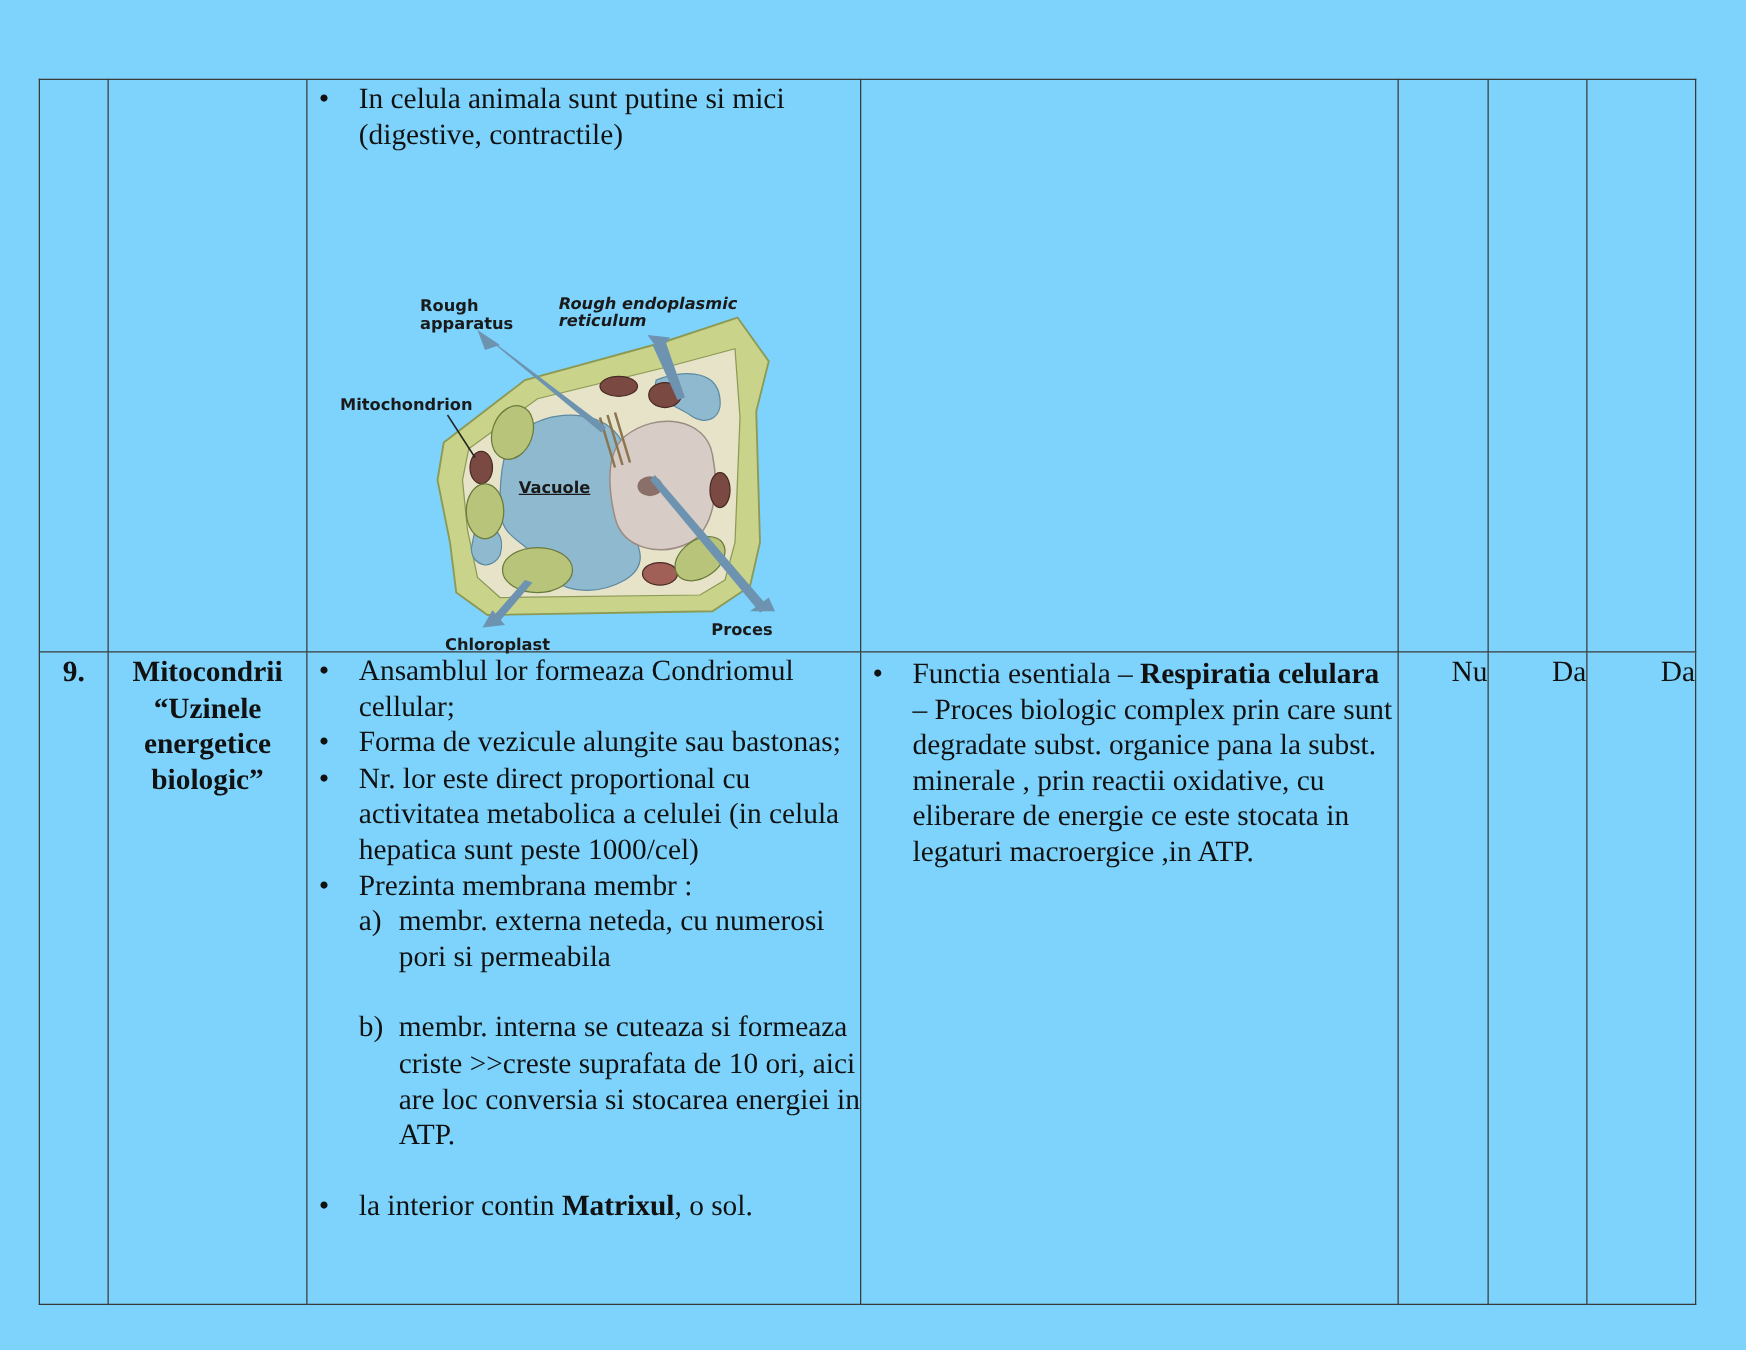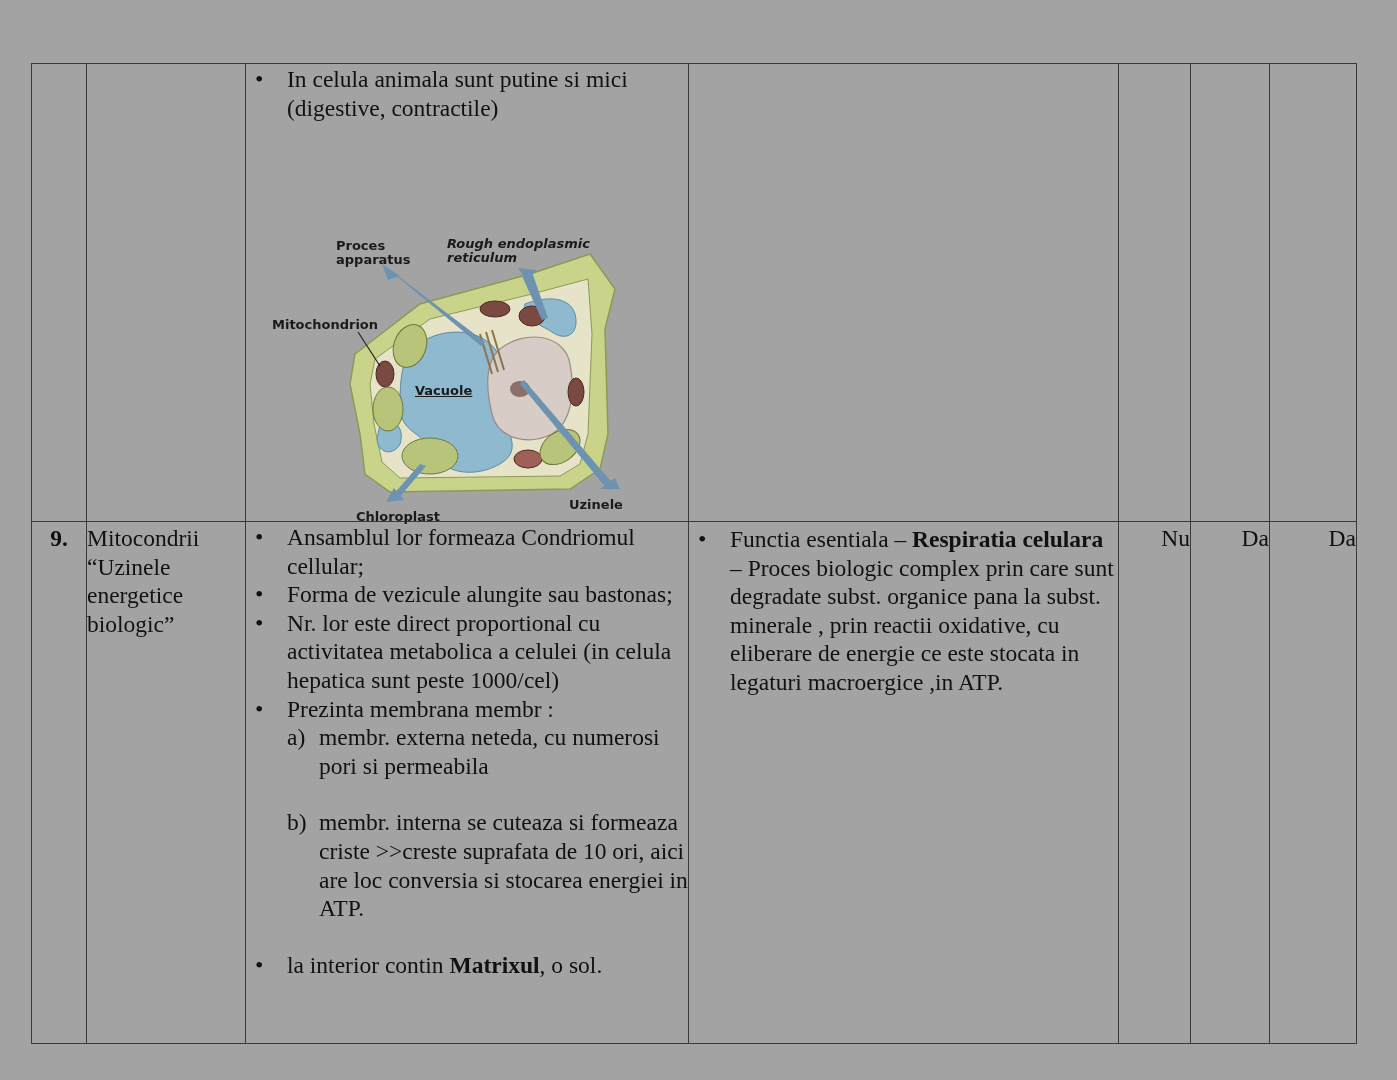--- a/index.html
+++ b/index.html
@@ -1,26 +1,26 @@
 <!DOCTYPE html>
 <html><head>
 <meta charset="utf-8">
 <style>
   html, body { margin: 0; padding: 0; background: #ffffff; }
   body { width: 1397px; height: 1080px; position: relative; overflow: hidden;
          font-family: "Liberation Serif", "DejaVu Serif", serif; color: #111; }
-  .page { position: absolute; left: 0; top: 0; width: 1397px; height: 1080px; background: #a3a3a3; }
+  .page { position: absolute; left: 0; top: 0; width: 1397px; height: 1080px; background: #7dd3fc; }
   table.doc { position: absolute; left: 31px; top: 63px; border-collapse: collapse; table-layout: fixed; }
   table.doc td { border: 1.5px solid #3a3a3a; vertical-align: top; padding: 0; font-size: 23.5px; line-height: 28.6px; }
   col.c1 { width: 55px; } col.c2 { width: 159px; } col.c3 { width: 443px; } col.c4 { width: 430px; }
   col.c5 { width: 72px; } col.c6 { width: 79px; } col.c7 { width: 87px; }
   tr.r1 td { height: 456px; }
   tr.r2 td { height: 518px; }
   .num { font-weight: bold; text-align: center; padding-top: 2px !important; }
-  .title { font-weight: normal; padding-top: 2px !important; }
+  .title { font-weight: bold; text-align: center; padding-top: 2px !important; }
   .yn { text-align: right; padding-top: 2px !important; }
   ul.bl { list-style: none; margin: 0; padding: 0; }
   ul.bl > li { position: relative; padding-left: 41px; }
   ul.bl > li::before { content: "\2022"; position: absolute; left: 9px; top: 0; font-size: 24px; }
   .c3pad { padding-top: 1px !important; }
   .c4pad { padding-top: 3px !important; }
   .sub { position: relative; padding-left: 73px; }
   .sub .lbl { position: absolute; left: 41px; top: 0; }
   .gap { height: 28px; }
   .figure { position: relative; width: 360px; height: 285px; margin-left: 24px; margin-top: 112px; }
@@ -87,31 +87,31 @@
             <polygon points="112,30 130,42 118,46" fill="#6d93b0"></polygon>
             <polygon points="252,42 262,38 278,84 272,86" fill="#6d93b0"></polygon>
             <polygon points="248,34 266,36 258,48" fill="#6d93b0"></polygon>
             <polygon points="250,150 254,146 345,252 338,256" fill="#6d93b0"></polygon>
             <polygon points="330,255 350,255 345,244" fill="#6d93b0"></polygon>
             <polygon points="150,230 156,232 128,265 122,262" fill="#6d93b0"></polygon>
             <polygon points="116,268 134,266 124,254" fill="#6d93b0"></polygon>
             <line x1="88" y1="98" x2="110" y2="132" stroke="#222" stroke-width="1.2"></line>
           </svg>
           <div class="fig-label" style="left:66px; top:5px;">
-            <div>Proces</div>
+            <div>Rough</div>
             <div>apparatus</div>
           </div>
           <div class="fig-label" style="left:177px; top:3px;font-style:italic;">
             <div>Rough endoplasmic</div>
             <div>reticulum</div>
           </div>
           <div class="fig-label" style="left:2px; top:84px;text-align:center;">Mitochondrion</div>
           <div class="fig-label" style="left:145px; top:150px;text-decoration:underline;">Vacuole</div>
           <div class="fig-label" style="left:86px; top:276px;">Chloroplast</div>
-          <div class="fig-label" style="left:299px; top:264px;">Uzinele</div>
+          <div class="fig-label" style="left:299px; top:264px;">Proces</div>
         </div>
       </td>
       <td></td>
       <td></td>
       <td></td>
       <td></td>
     </tr>
 
     <tr class="r2">
       <td class="num">9.</td>

